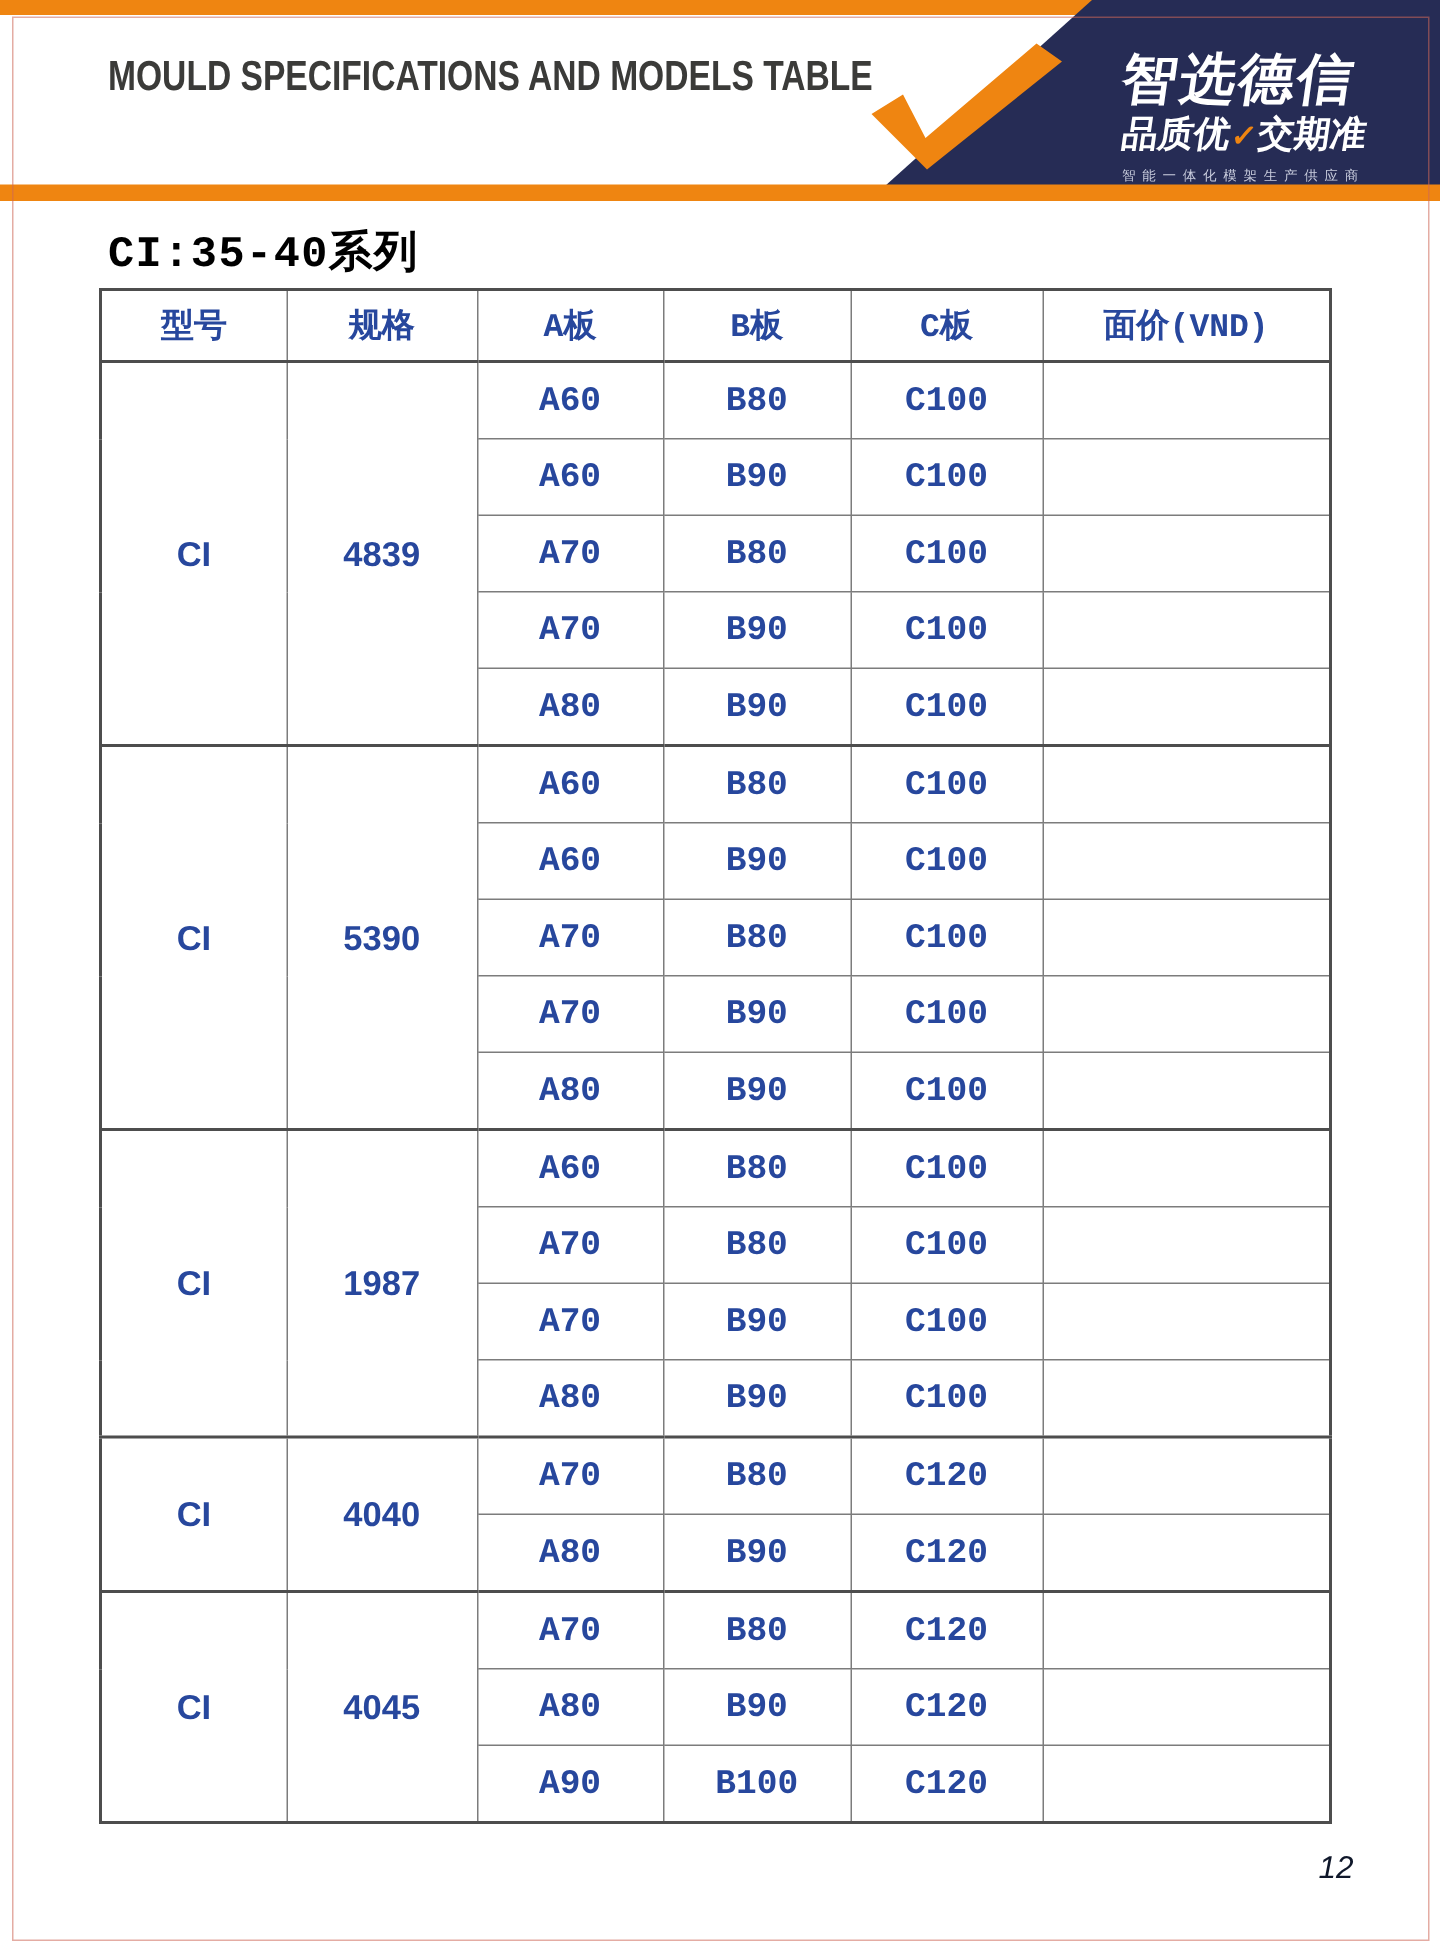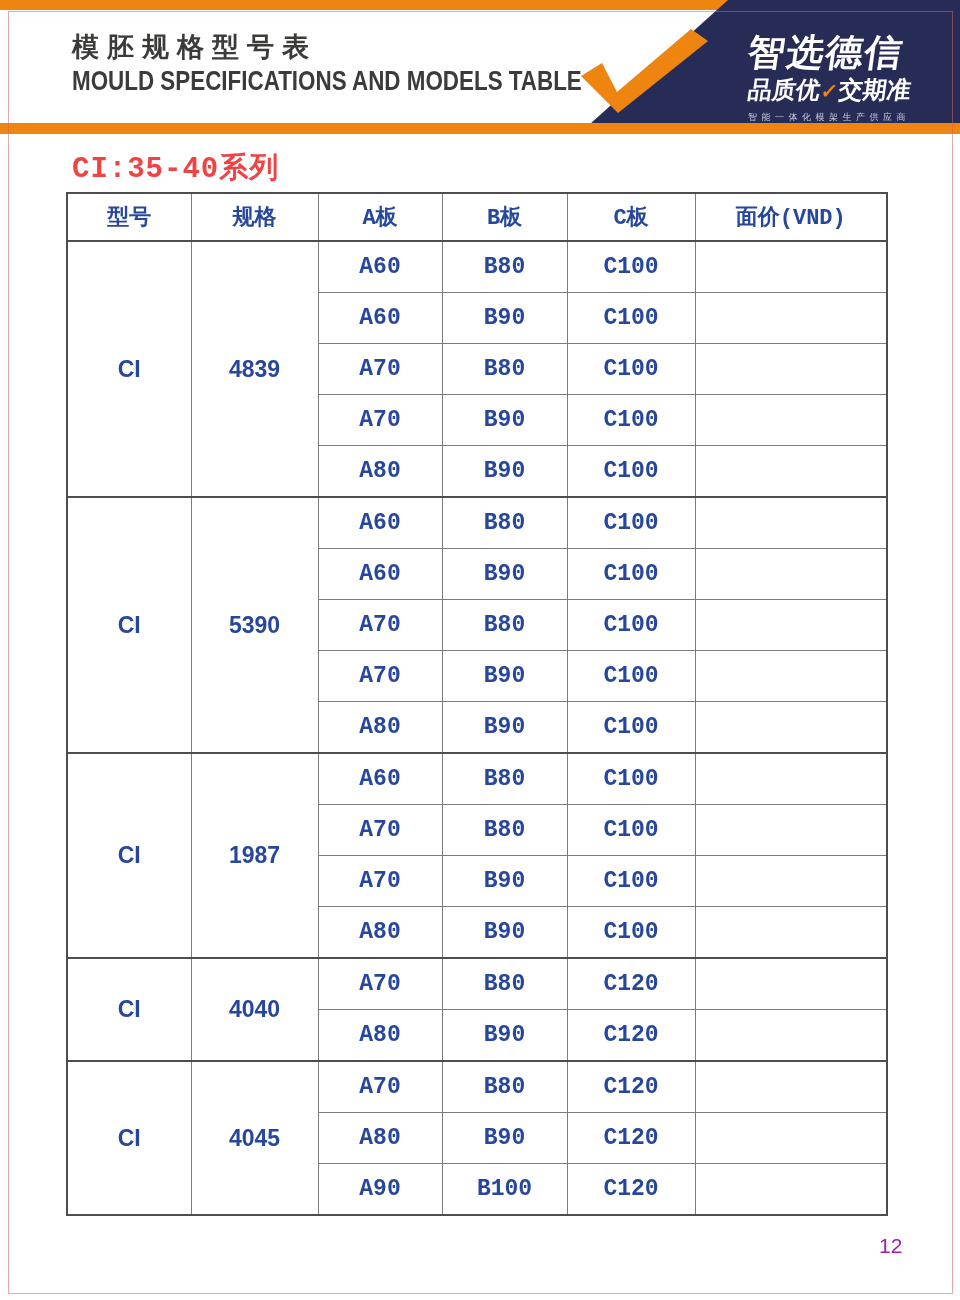--- a/index.html
+++ b/index.html
@@ -29,21 +29,21 @@
     transform:skewX(-8deg);white-space:nowrap;line-height:1.1;
   }
   .logo-slogan .chk{color:#ef8511;font-size:20px;padding:0 1px;}
   .logo-tagline{
     color:#c9cdde;font-size:9px;letter-spacing:4.5px;margin-top:8px;white-space:nowrap;
   }
   
   .section-title{
     position:absolute;left:72px;top:148px;
     font-family:"Liberation Mono","DejaVu Sans Mono",monospace;
-    font-size:29px;font-weight:bold;color:#ef4444;letter-spacing:1px;white-space:nowrap;text-align:center;
+    font-size:29px;font-weight:bold;color:#000000;letter-spacing:1px;white-space:nowrap;text-align:center;
   }
   
   table.spec{
     position:absolute;left:66px;top:192px;border-collapse:collapse;
     table-layout:fixed;width:820px;
   }
   table.spec th,table.spec td{
     border:1px solid #7c7c7c;text-align:center;vertical-align:middle;
     padding:0;background:#fff;
   }
@@ -56,40 +56,40 @@
   table.spec td{
     height:50px;font-family:"Liberation Mono","DejaVu Sans Mono",monospace;
     font-weight:bold;font-size:23px;color:#27479d;
   }
   table.spec td.model,table.spec td.spec-cell{
     font-family:Liberation Sans, sans-serif;
   }
   table.spec tr.group-start td{border-top:2px solid #4d4d4d;}
   
   .page-number{
-    position:absolute;left:879px;top:1234px;font-size:21px;color:#a21caf;
+    position:absolute;left:879px;top:1234px;font-size:21px;color:#0f172a;
     font-family:"Liberation Sans",sans-serif;
+    font-style:italic;
   }
   .page-border{
     position:absolute;left:8px;top:11px;width:943px;height:1281px;
     border:1px solid rgba(206,103,88,0.55);pointer-events:none;z-index:50;
   }
 </style>
 </head>
 <body>
 
 <svg class="header-art" viewBox="0 0 960 135" xmlns="http://www.w3.org/2000/svg">
   <rect x="0" y="0" width="740" height="10" fill="#EF8511"></rect>
   <polygon points="728,0 960,0 960,124 590,124" fill="#262C55"></polygon>
   <polygon points="581,76 602,63 617,92 691,29 708,41 618,113" fill="#EF8511"></polygon>
   <rect x="0" y="123" width="960" height="11" fill="#EF8511"></rect>
 </svg>
 
 <div class="header-titles">
-  <div class="title-zh">模胚规格型号表</div>
   <div class="title-en">MOULD SPECIFICATIONS AND MODELS TABLE</div>
 </div>
 
 <div class="logo-block">
   <div class="logo-brand">智选德信</div>
   <div class="logo-slogan">
     <span>品质优</span><span class="chk">✓</span><span>交期准</span>
   </div>
   <div class="logo-tagline">智能一体化模架生产供应商</div>
 </div>

